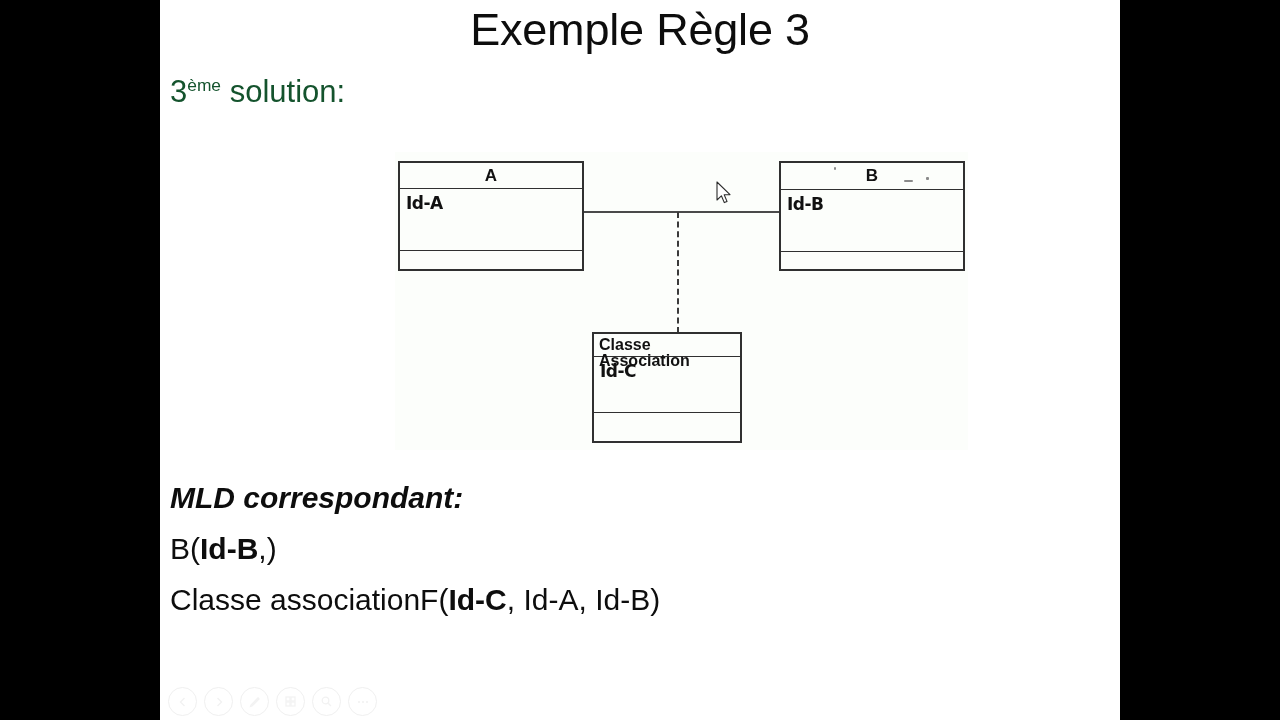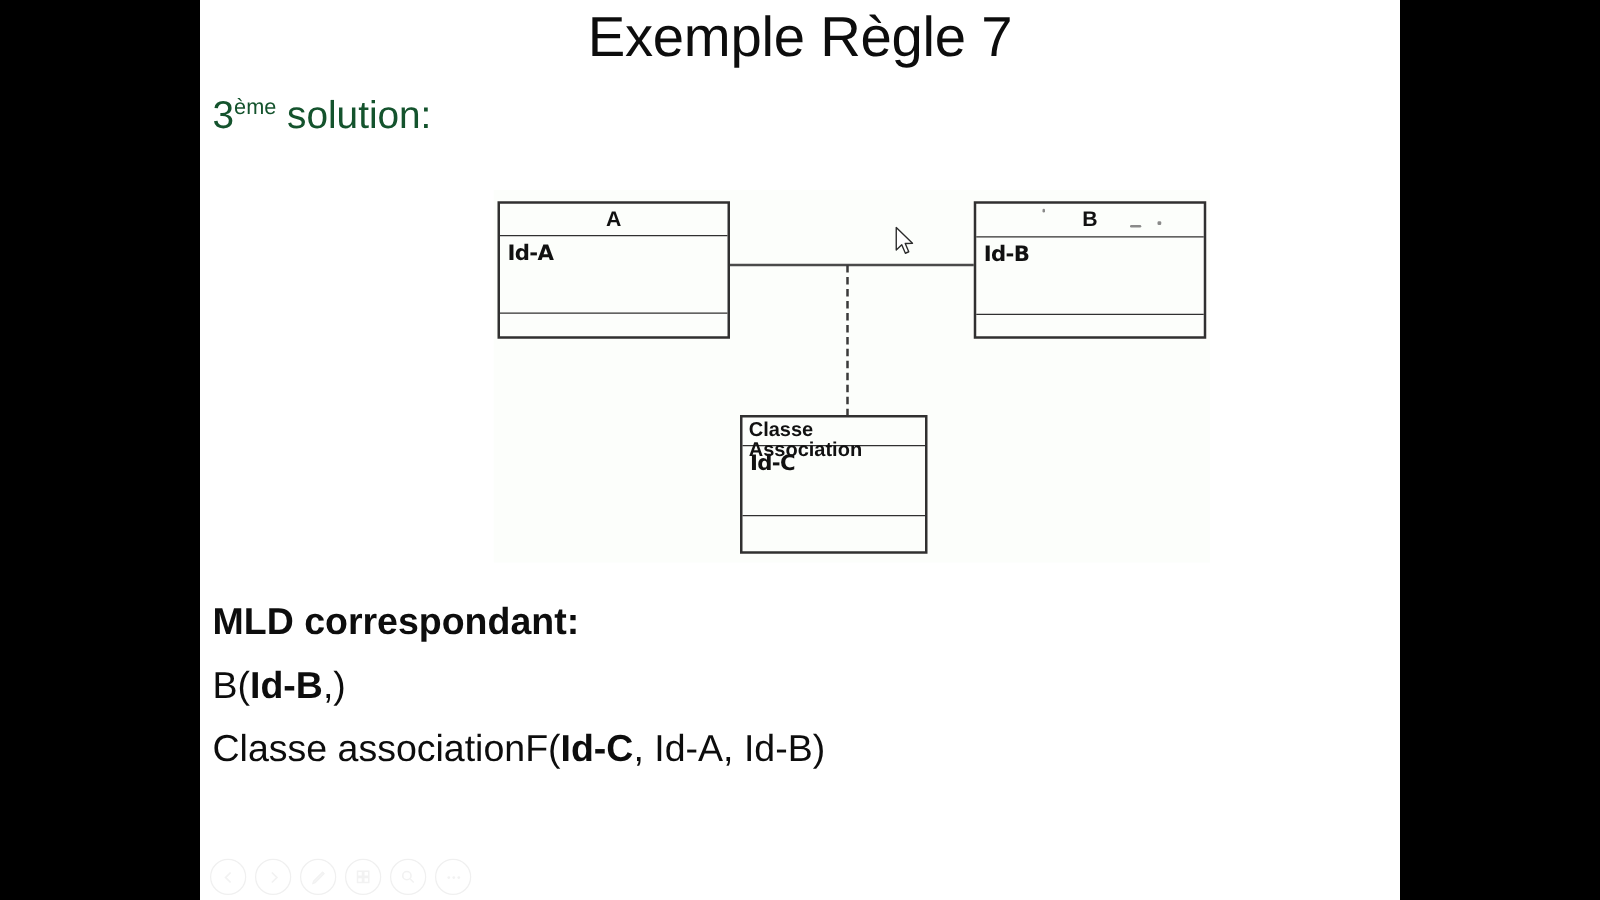--- a/index.html
+++ b/index.html
@@ -186,21 +186,21 @@
     left: 10px;
     top: 472px;
     width: 760px;
   }
   .mld-line {
     font-size: 30px;
     line-height: 51px;
     color: #0d0d0d;
     white-space: nowrap;
   }
-  .mld-line.heading { font-weight: 700; }
+  .mld-line.heading { font-weight: 700; font-style: italic; }
   .mld-line b { font-weight: 700; }
 
   
   .pres-toolbar {
     position: absolute;
     left: 8px;
     bottom: 4px;
     display: flex;
     gap: 7px;
     align-items: center;
@@ -233,21 +233,21 @@
 
 <div id="viewport">
 
   <div class="letterbox left"></div>
   <div class="letterbox right"></div>
 
   <div id="slide">
 
     <div class="diagram-backdrop"></div>
 
-    <div class="slide-title">Exemple Règle 7</div>
+    <div class="slide-title">Exemple Règle 3</div>
 
     <div class="solution-line">
       <span>3</span><sup>ème</sup><span> solution:</span>
     </div>
 
     <div id="uml">
 
       <div class="assoc-line"></div>
       <div class="assoc-dash"></div>
 

